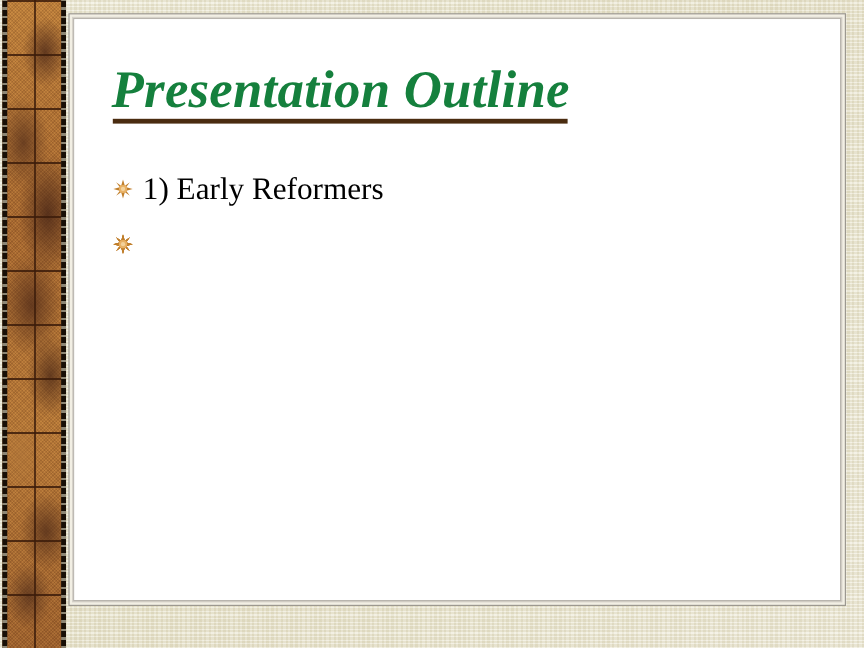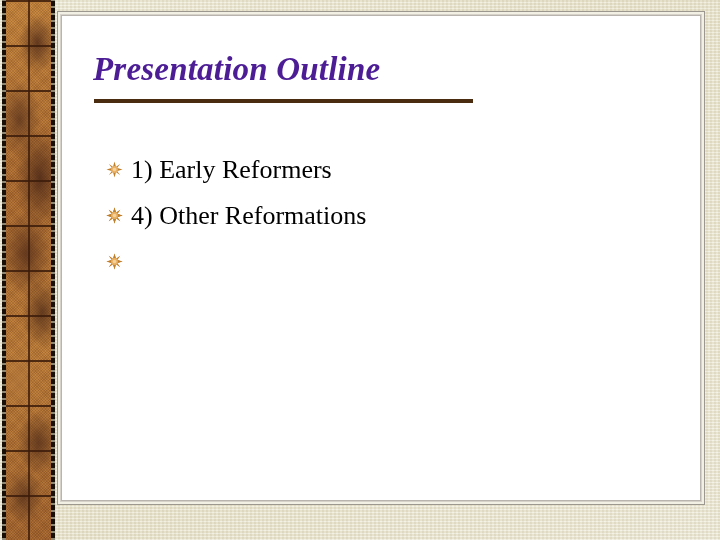--- a/index.html
+++ b/index.html
@@ -101,44 +101,44 @@
       0 0 0 2px #d6d2c9,
       0 0 0 4px #f2efe4,
       0 0 0 5px #9c9890;
   }
 
   
   .title {
     position: absolute;
     left: 30px;
     top: 36px;
-    font-size: 33px;
+    font-size: 44px;
     font-weight: bold;
     font-style: italic;
-    color: #4c1d95;
+    color: #15803d;
     letter-spacing: 0.2px;
     white-space: nowrap;
     line-height: 1;
   }
   .title-rule {
     position: absolute;
     left: 31px;
     top: 82px;
     width: 379px;
     height: 4px;
     background: #4a2c10;
   }
 
   
   .bullets {
     position: absolute;
     left: 31px;
     top: 124px;
     right: 26px;
-    margin: 12px;
+    margin: 0;
     padding: 0;
     list-style: none;
   }
   .bullet-item {
     position: relative;
     padding-left: 25px;
     margin: 0 0 12px 0;
     font-size: 26px;
     line-height: 34px;
     color: #000000;
@@ -248,21 +248,20 @@
                 <polygon points="-5.7,-5.7 -1.4,-2.6 -2.6,-1.4"></polygon>
                 <polygon points="5.7,5.7 1.4,2.6 2.6,1.4"></polygon>
                 <polygon points="5.7,-5.7 2.6,-1.4 1.4,-2.6"></polygon>
                 <polygon points="-5.7,5.7 -2.6,1.4 -1.4,2.6"></polygon>
               </g>
               <circle r="3.4" fill="#e8b063"></circle>
               <circle r="1.8" fill="#f3d29b"></circle>
             </g>
           </svg>
         </span>
-        <span class="bullet-text">4) Other Reformations</span>
       </li>
 
       <li class="bullet-item">
         <span class="bullet-mark">
           <svg width="17" height="17" viewBox="0 0 17 17" aria-hidden="true">
             <g transform="translate(8.5,8.5)">
               <g fill="#c07f2c">
                 <polygon points="0,-8 1.7,-2.1 -1.7,-2.1"></polygon>
                 <polygon points="0,8 1.7,2.1 -1.7,2.1"></polygon>
                 <polygon points="-8,0 -2.1,1.7 -2.1,-1.7"></polygon>

